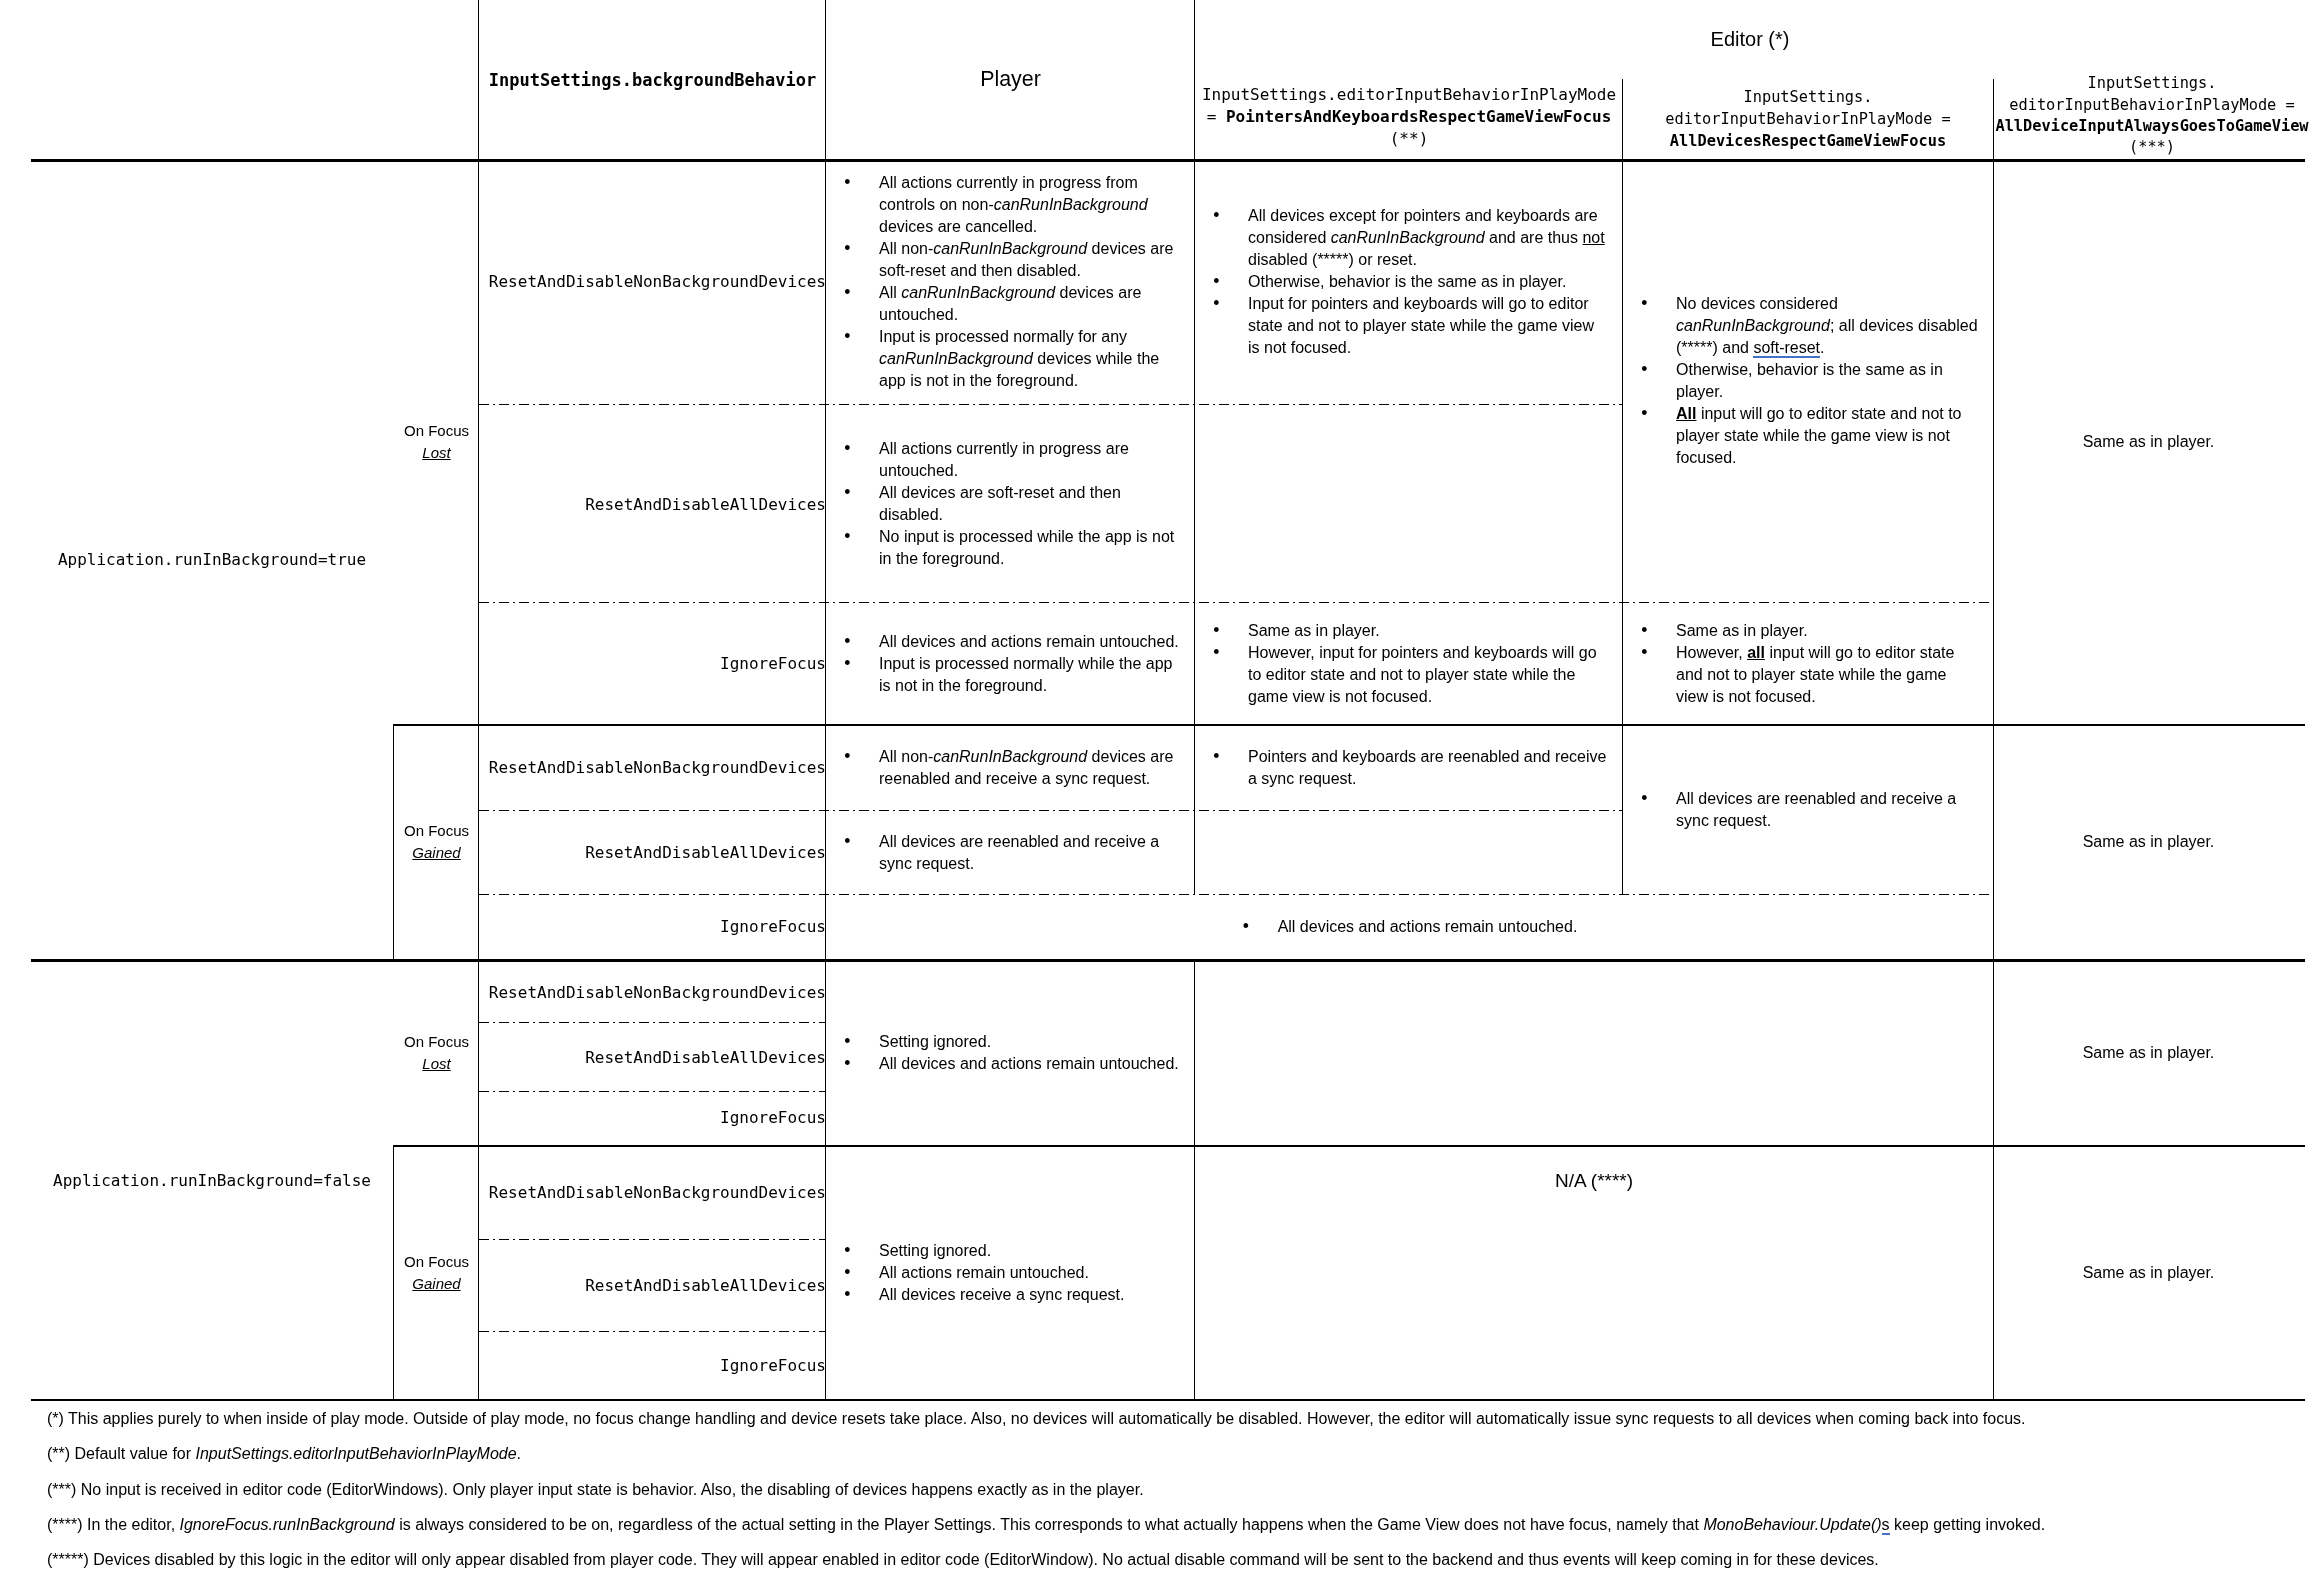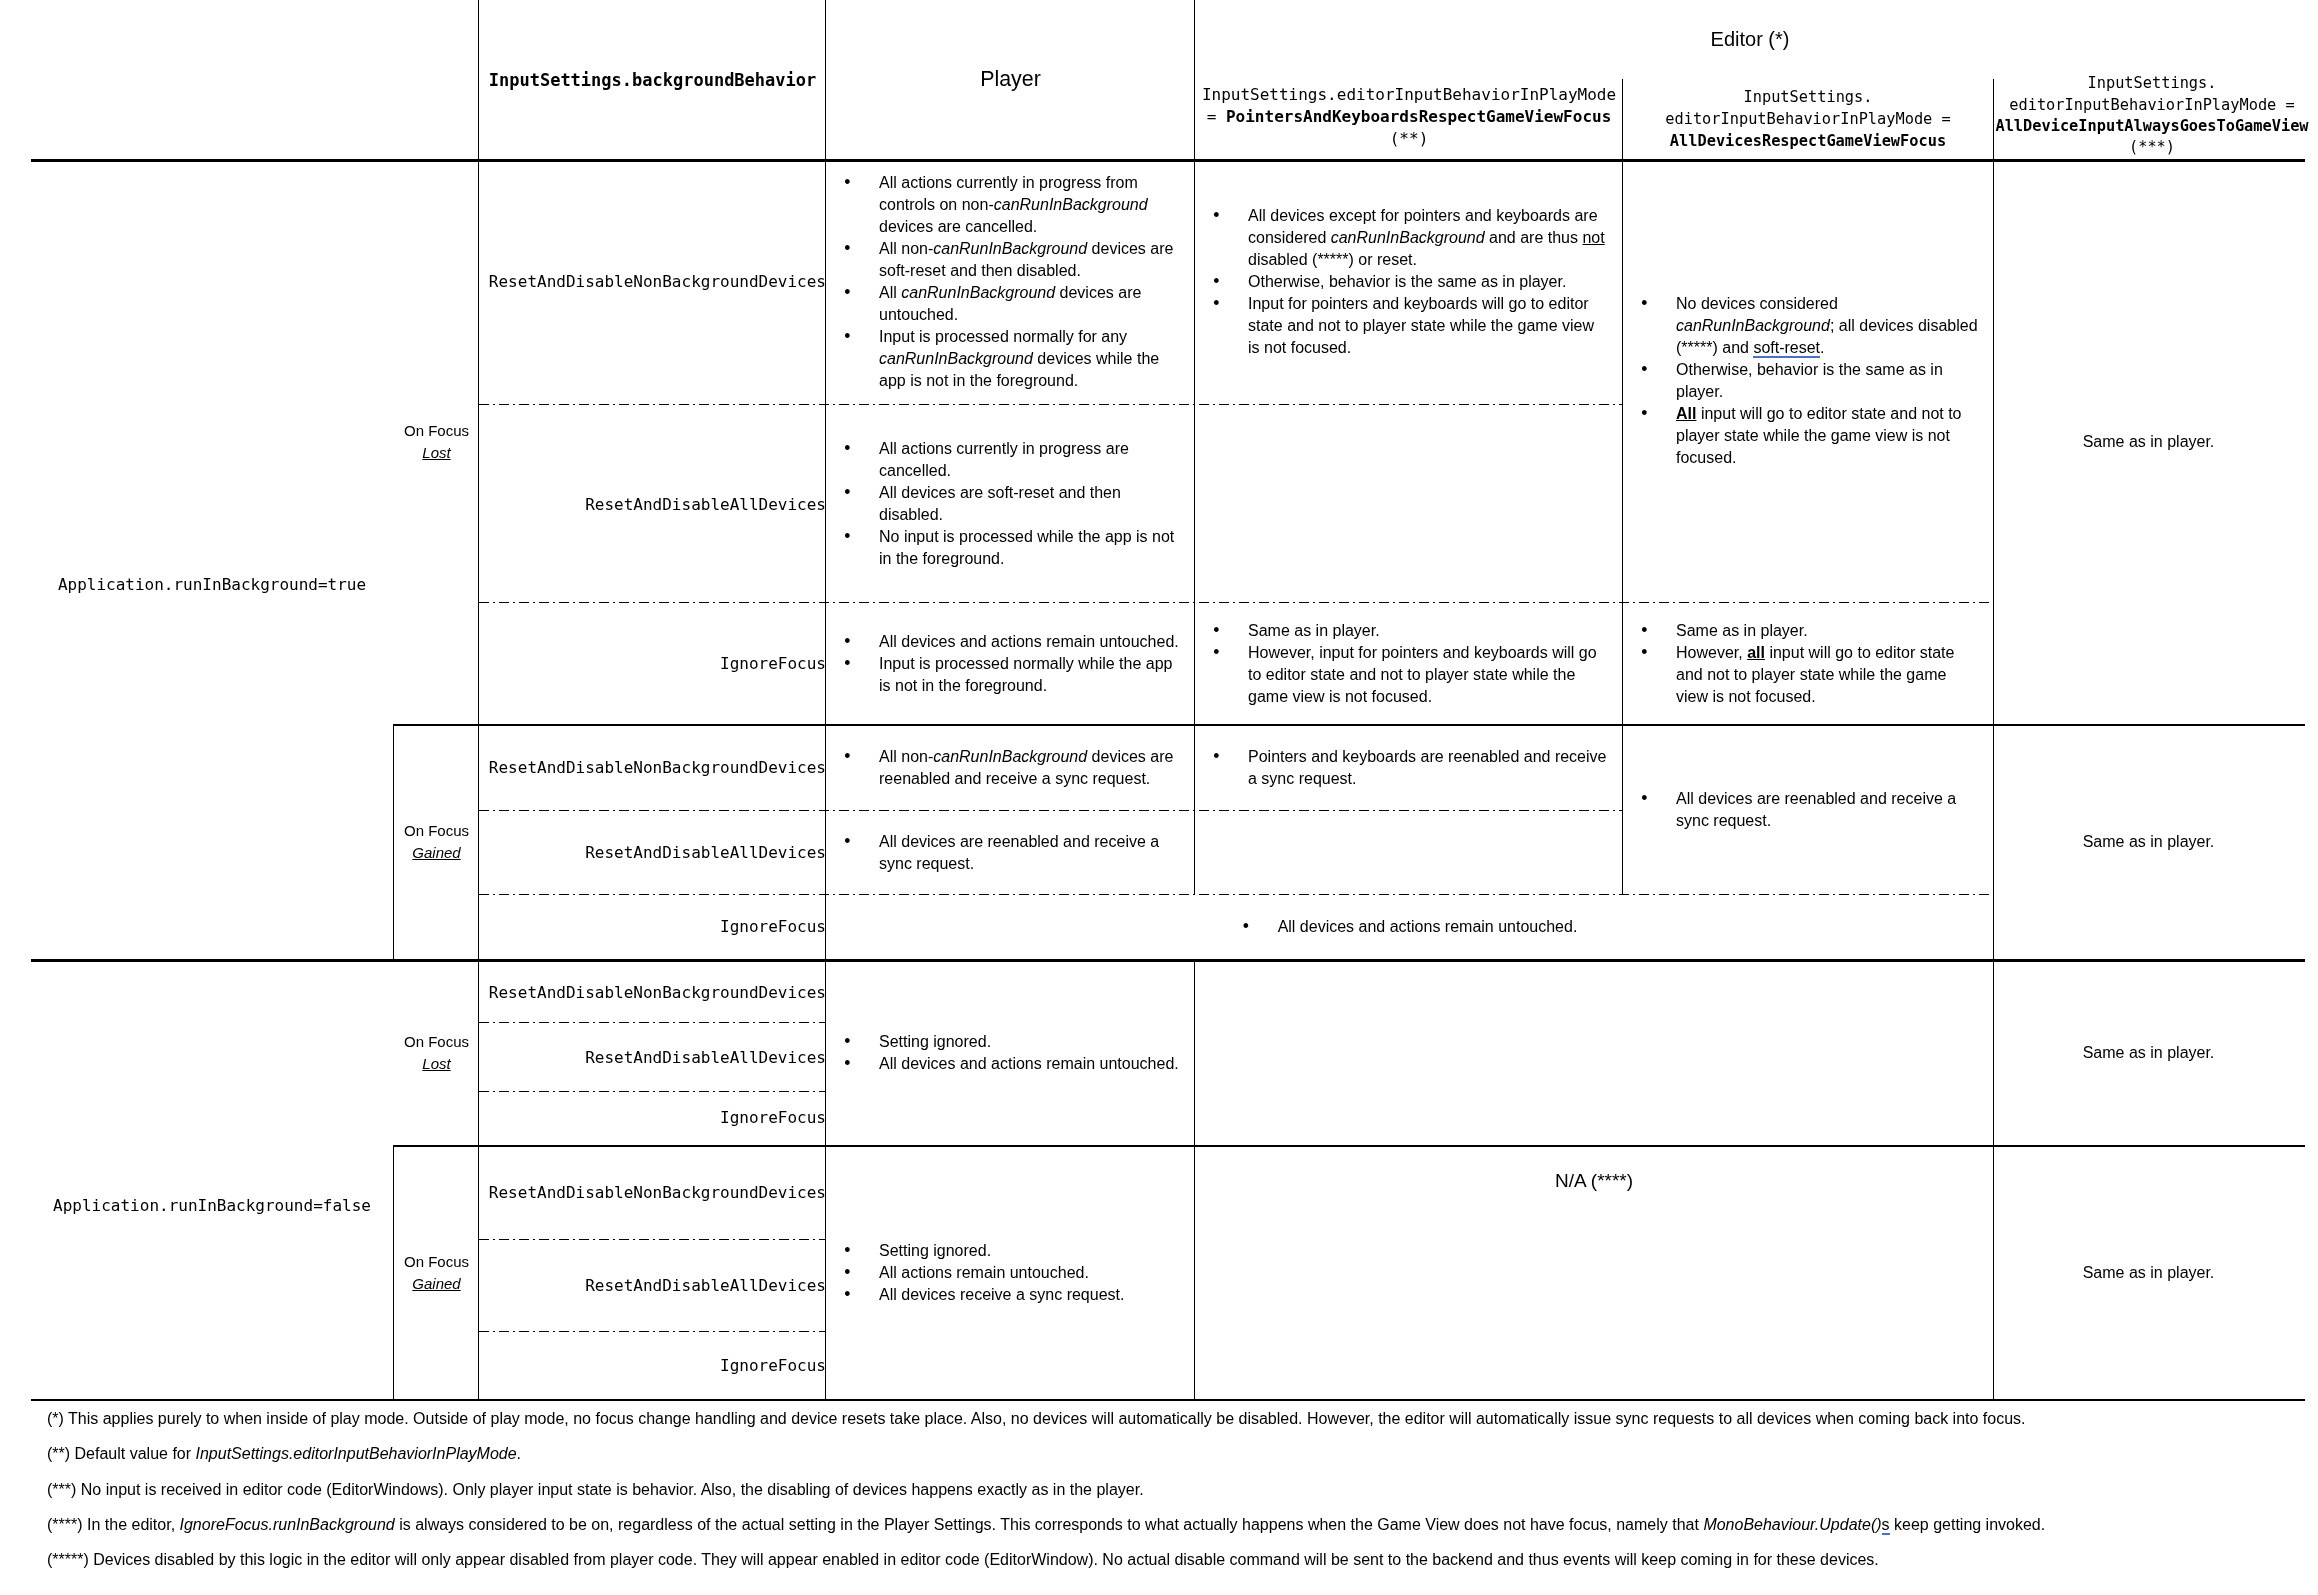--- a/index.html
+++ b/index.html
@@ -8,21 +8,21 @@
   .hline{position:absolute;background:#000;}
   .vline{position:absolute;background:#000;width:1.4px;}
   .dash{position:absolute;height:1.3px;
         background:repeating-linear-gradient(90deg,#000 0 10px,transparent 10px 13.7px,#000 13.7px 16px,transparent 16px 20px);}
   .cell{position:absolute;display:flex;flex-direction:column;justify-content:center;box-sizing:border-box;}
   .center{align-items:center;text-align:center;}
   .mono{font-family:"DejaVu Sans Mono","Liberation Mono",monospace;}
   .bold{font-weight:bold;}
   .hdrtxt{font-size:16px;line-height:22px;white-space:nowrap;}
   .beh{font-size:16px;white-space:nowrap;align-items:flex-end;}
-  .lbl{font-size:16px;white-space:nowrap;margin-top:25px;}
+  .lbl{font-size:16px;white-space:nowrap;}
   .focus{font-size:15px;line-height:22px;}
   .player-hdr{font-size:21.4px;}
   .editor-hdr{font-size:20px;}
   .sap{font-size:16px;}
   .na{font-size:19px;}
   ul.blt{list-style:none;margin:0;padding:0 13.7px 0 0;font-size:16px;line-height:22px;}
   ul.blt li{position:relative;padding-left:53px;}
   ul.blt li::before{content:"\2022";position:absolute;left:18.3px;top:-0.8px;font-size:17.6px;}
   ul.blt.ctr{padding:0;width:max-content;}
   ul.blt.ctr li{padding-left:35px;}
@@ -141,21 +141,21 @@
   <div class="cell" style="left:826px;top:160px;width:369px;height:243px;">
     <ul class="blt">
         <li>All actions currently in progress from controls on non-<i>canRunInBackground</i> devices are cancelled.</li>
         <li>All non-<i>canRunInBackground</i> devices are soft-reset and then disabled.</li>
         <li>All <i>canRunInBackground</i> devices are untouched.</li>
         <li>Input is processed normally for any <i>canRunInBackground</i> devices while the app is not in the foreground.</li>
       </ul>
   </div>
   <div class="cell" style="left:826px;top:405px;width:369px;height:198px;">
     <ul class="blt">
-        <li>All actions currently in progress are cancelled.</li>
+        <li>All actions currently in progress are untouched.</li>
         <li>All devices are soft-reset and then disabled.</li>
         <li>No input is processed while the app is not in the foreground.</li>
       </ul>
   </div>
   <div class="cell" style="left:826px;top:603px;width:369px;height:121px;">
     <ul class="blt">
         <li>All devices and actions remain untouched.</li>
         <li>Input is processed normally while the app is not in the foreground.</li>
       </ul>
   </div>

